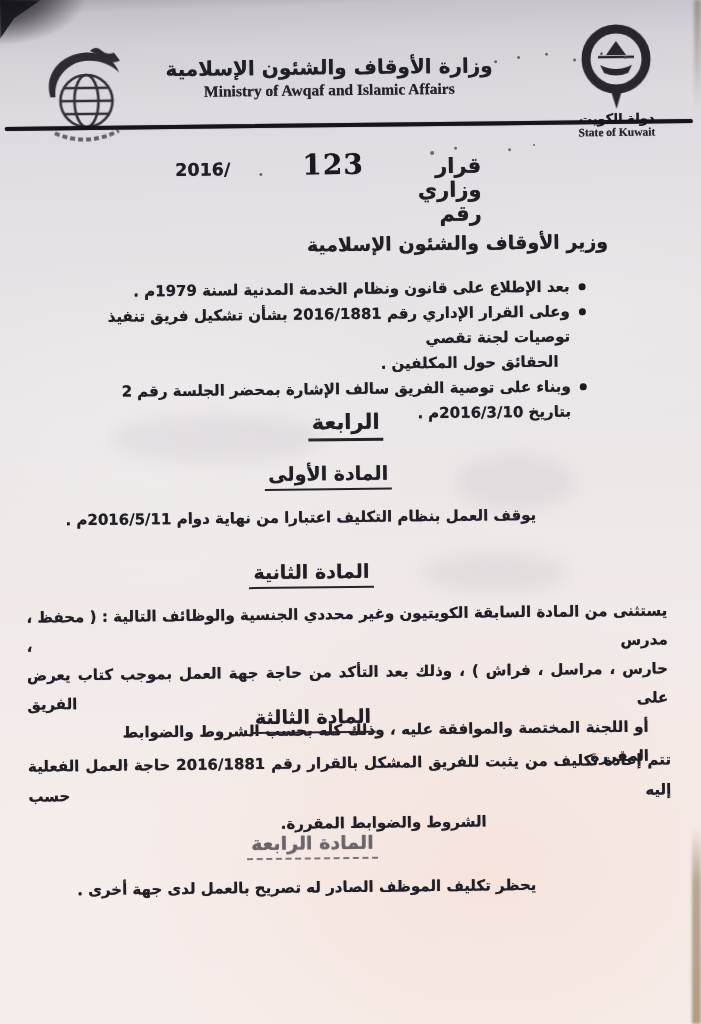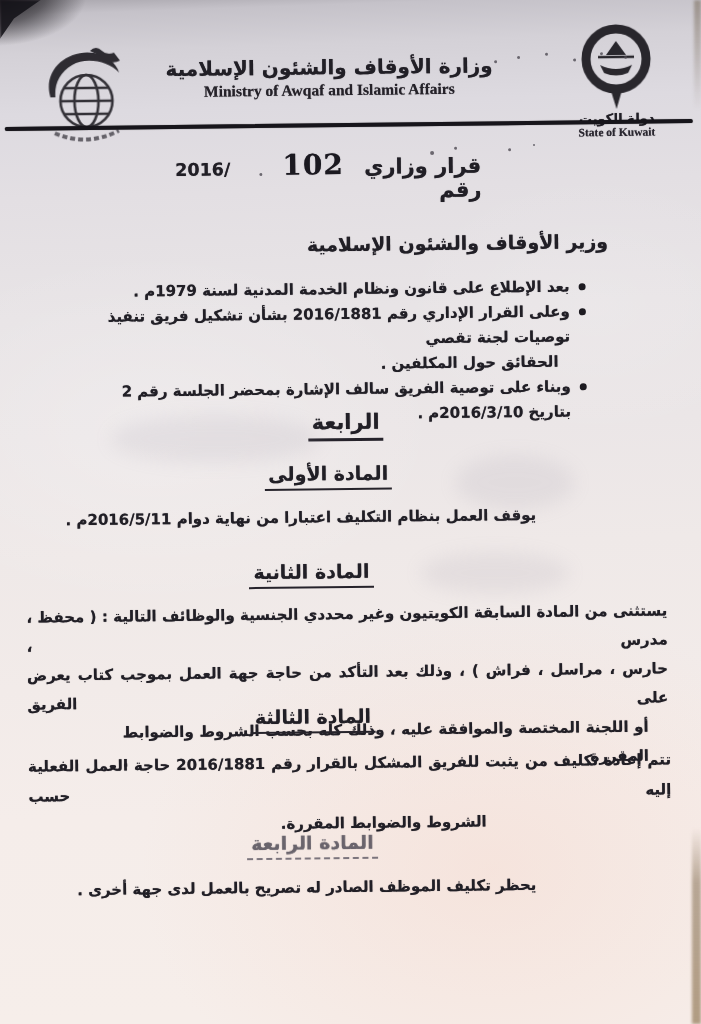--- a/index.html
+++ b/index.html
@@ -36,21 +36,21 @@
   .emblem-right{position:absolute;left:566px;top:24px;width:108px;text-align:center;}
   .emblem-right svg{opacity:.9;filter:blur(.3px);}
   .state-ar{font-size:13px;font-weight:700;direction:rtl;margin-top:-2px;}
   .state-en{font-family:"Liberation Serif",serif;font-size:11.5px;font-weight:700;color:#2a2730;}
   
   .title-row{position:absolute;top:148px;left:178px;width:306px;display:flex;direction:rtl;
     align-items:baseline;}
   .title-label{font-size:21px;font-weight:700;}
   .title-number{font-family:"DejaVu Serif",serif;font-size:28px;font-weight:700;margin-right:9px;
     letter-spacing:1px;color:#1b1920;}
-  .title-year{font-size:17.5px;font-weight:700;direction:ltr;margin-right:52px;}
+  .title-year{font-size:17.5px;font-weight:700;direction:ltr;margin-right:72px;}
   
   .minister-heading{position:absolute;top:233px;right:91px;font-size:19px;font-weight:700;direction:rtl;}
   .bullets{position:absolute;top:277px;right:114px;width:505px;direction:rtl;font-size:15px;
     font-weight:700;line-height:25px;}
   .bullet-row{display:flex;direction:rtl;align-items:flex-start;}
   .dot{flex:0 0 auto;width:7px;height:7px;border-radius:50%;background:#1d1b21;margin-top:9px;
     margin-left:9px;}
   .b-cont{margin-right:12px;}
   .hx{position:absolute;left:0;text-align:center;font-size:19px;font-weight:700;direction:rtl;}
   .hx span{display:inline-block;border-bottom:3px solid #26232b;padding:0 4px 4px 4px;}
@@ -96,21 +96,21 @@
         <path d="M40,68 h12 l-6,20 Z" fill="#16141a"></path>
       </svg>
       <div class="state-ar txt">دولة الكويت</div>
       <div class="state-en txt">State of Kuwait</div>
     </div>
 
     <div class="hdr-rule"></div>
 
     <div class="title-row">
       <span class="title-label txt">قرار وزاري رقم</span>
-      <span class="title-number txt">102</span>
+      <span class="title-number txt">123</span>
       <span class="title-year txt">2016/</span>
     </div>
 
     <div class="minister-heading txt">وزير الأوقاف والشئون الإسلامية</div>
 
     <div class="bullets">
       <div class="bullet-row">
         <span class="dot"></span>
         <div class="txt">بعد الإطلاع على قانون ونظام الخدمة المدنية لسنة 1979م .</div>
       </div>

